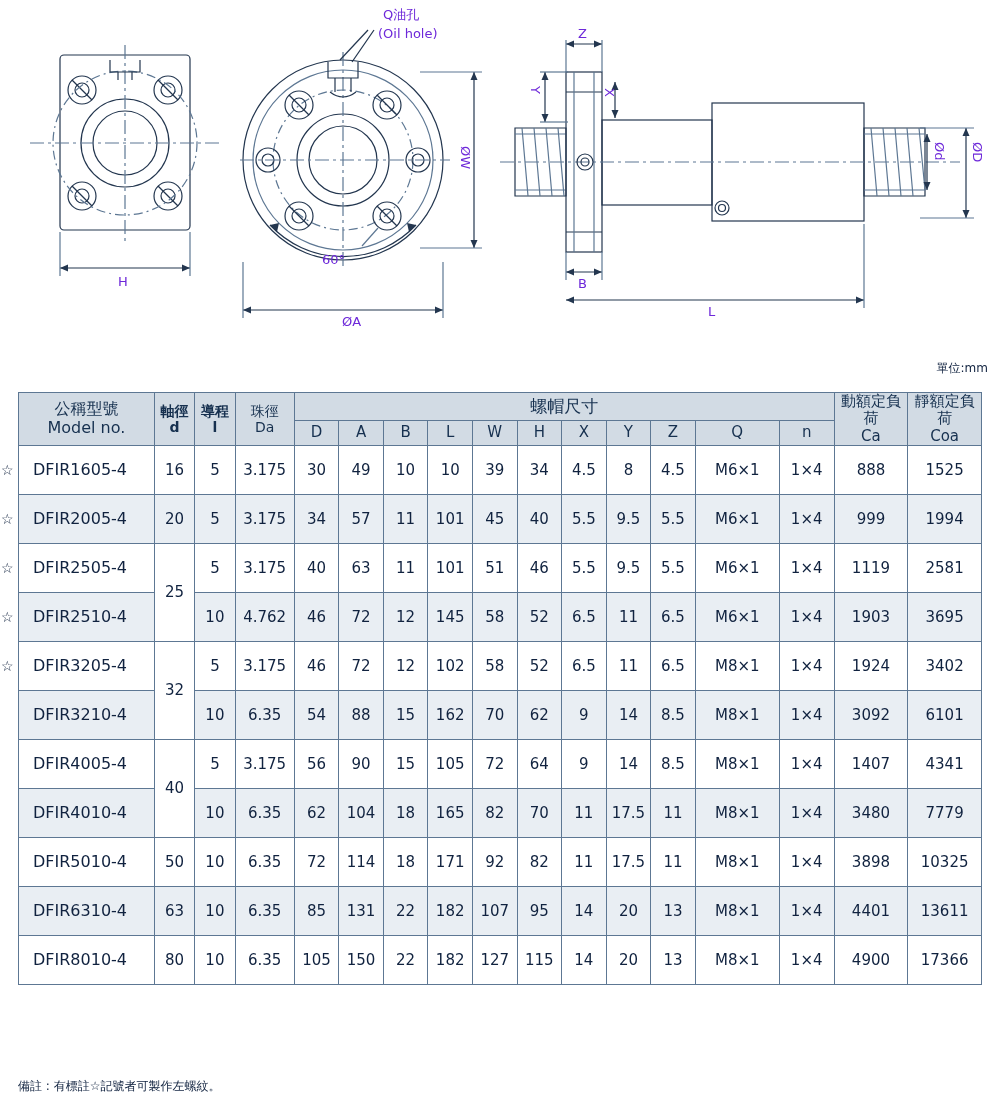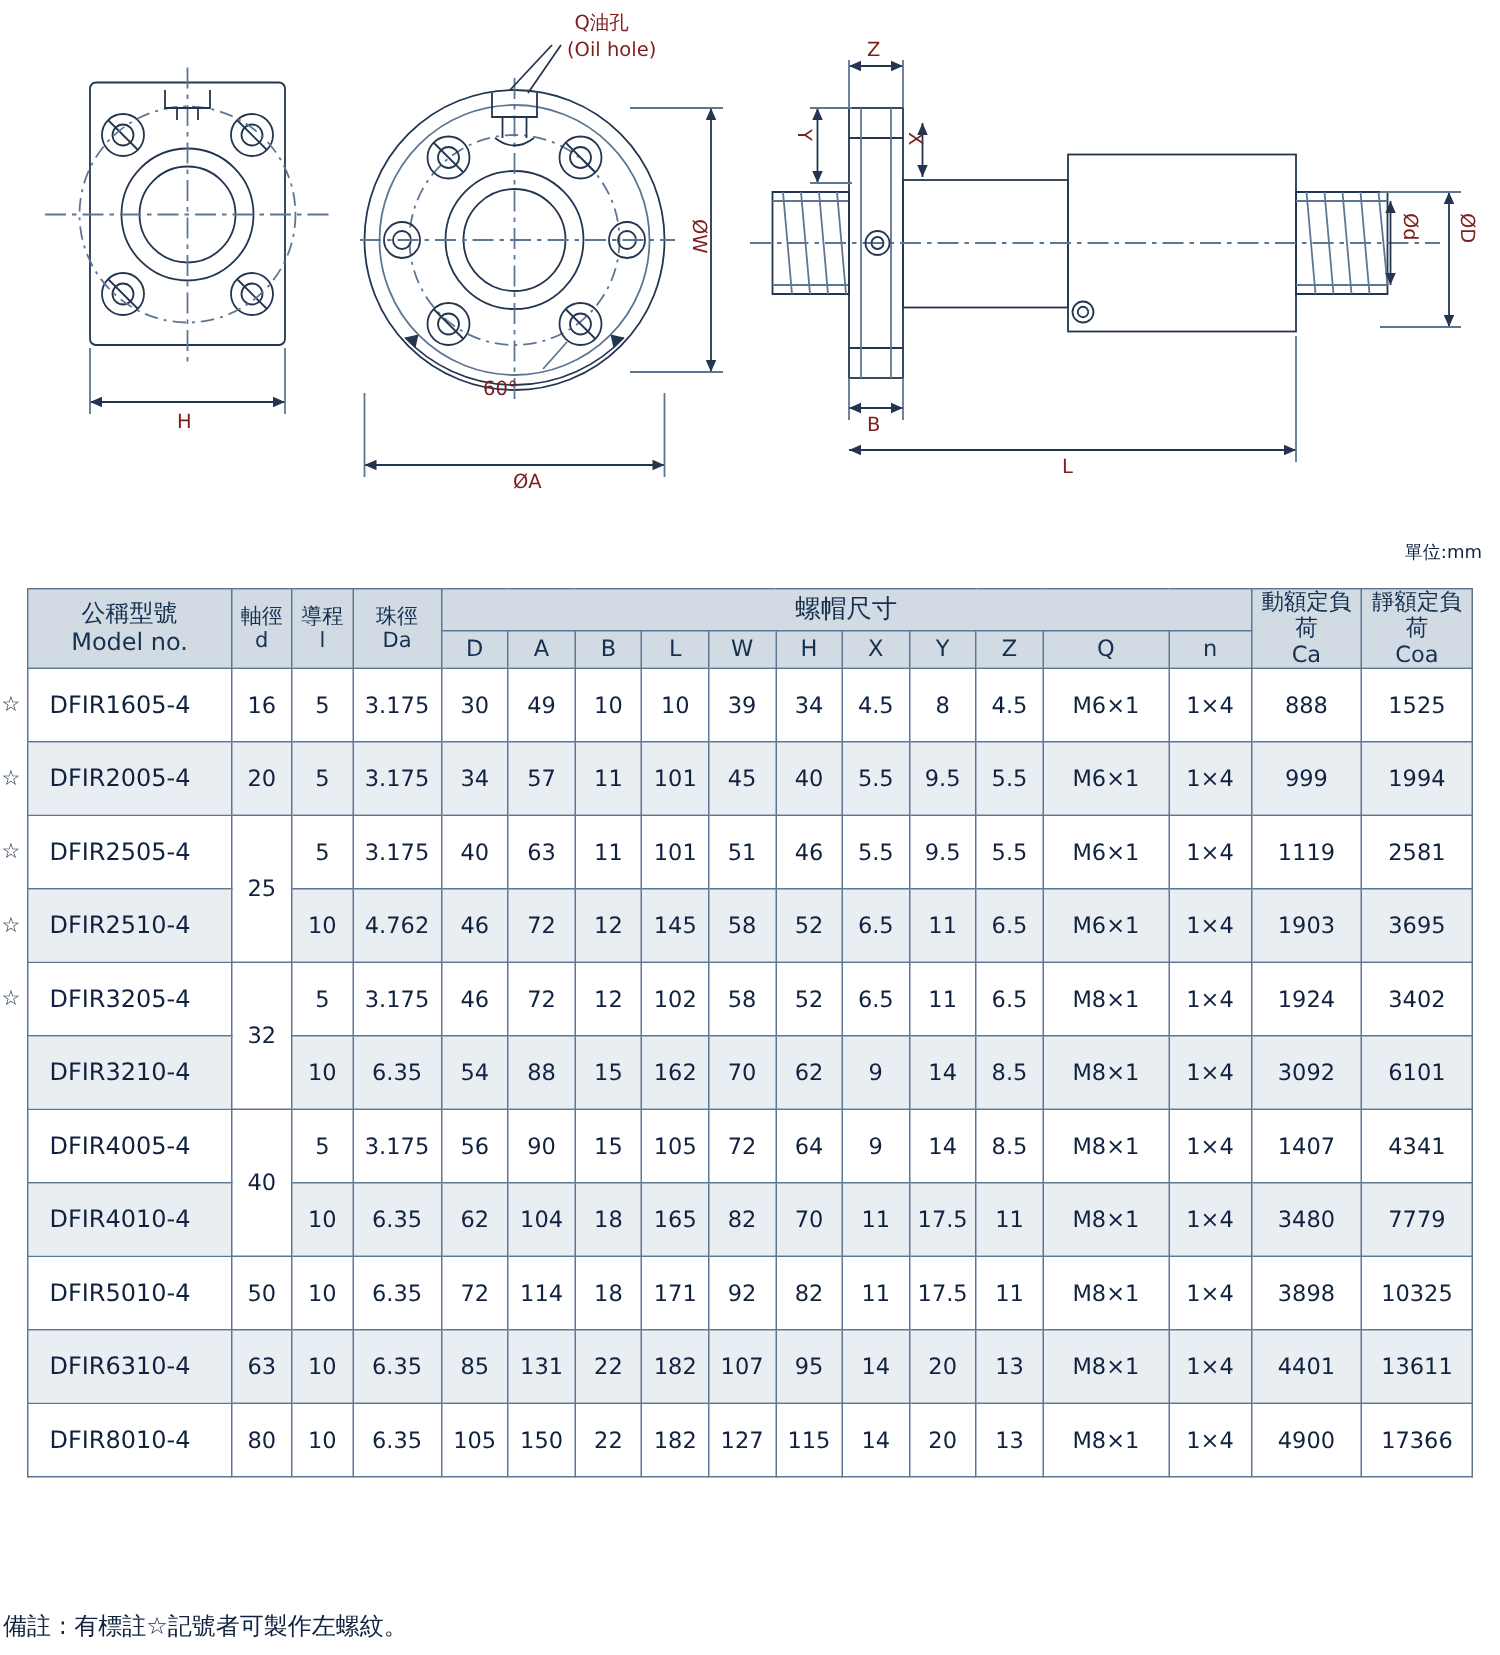--- a/index.html
+++ b/index.html
@@ -12,21 +12,21 @@
     overflow:hidden;
   }
   .page{position:relative;width:1000px;height:1103px;}
 
   
   .drawing{position:relative;width:1000px;height:345px;}
   .drawing svg{position:absolute;top:0;left:0;}
   .dlabel{
     position:absolute;
     font-size:13px;
-    color:#7f1d1d;
+    color:#6d28d9;
     white-space:nowrap;
   }
   .vert{
     writing-mode:vertical-rl;
     text-orientation:mixed;
   }
 
   
   .unit{
     position:absolute;
@@ -49,21 +49,21 @@
     vertical-align:middle;
     padding:0;
   }
   thead th{
     background:#d2dbe4;
     font-weight:normal;
     color:#16304f;
     line-height:1.15;
   }
   .hdr-model{width:130px;font-size:16px;}
-  .hdr-narrow{width:38px;font-size:14px;}
+  .hdr-narrow{width:38px;font-size:14px;font-weight:bold;}
   .hdr-da{width:56px;font-size:14px;}
   .hdr-nut{font-size:17px;}
   .hdr-load{width:70px;font-size:15px;}
   tbody td{height:48px;}
   tbody tr.alt td{background:#e9eef3;}
   tbody tr td{background:#ffffff;}
   tbody tr.alt td{background:#e9eef3;}
   .model{
     text-align:left;
     padding-left:14px;
@@ -80,23 +80,23 @@
   }
   .c-nar{width:38px;}
   .c-da{width:56px;}
   .c-dim{width:42px;}
   .c-q{width:80px;}
   .c-n{width:52px;}
   .c-load{width:70px;}
 
   .note{
     position:absolute;
-    left:2px;
+    left:18px;
     bottom:8px;
-    font-size:16px;
+    font-size:12px;
     color:#10223f;
   }
 </style>
 </head>
 <body>
 
 <div class="page">
 
   <div class="drawing">
     <svg width="1000" height="345" viewBox="0 0 1000 345">

